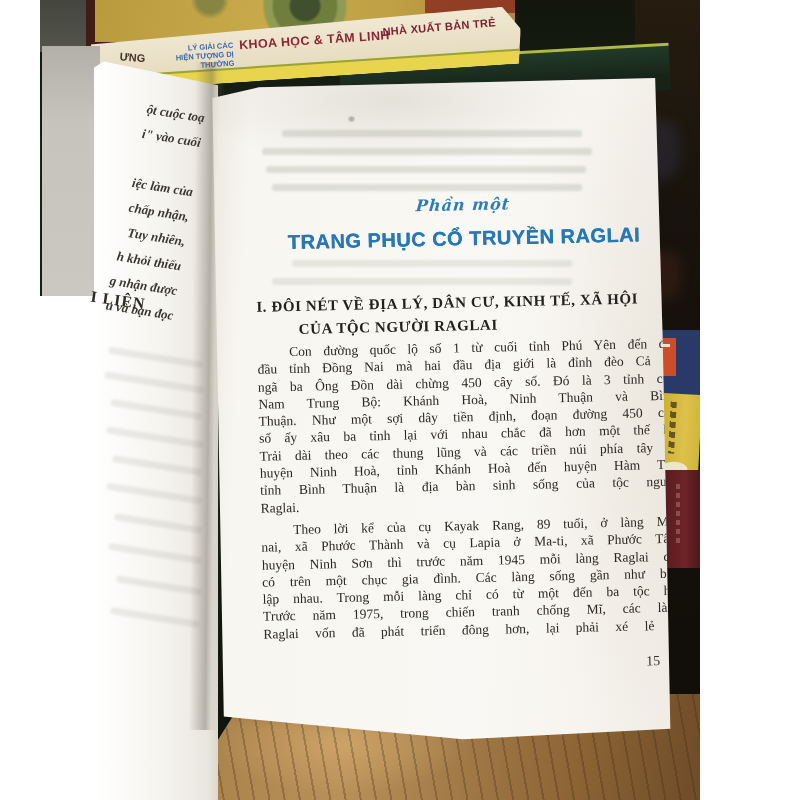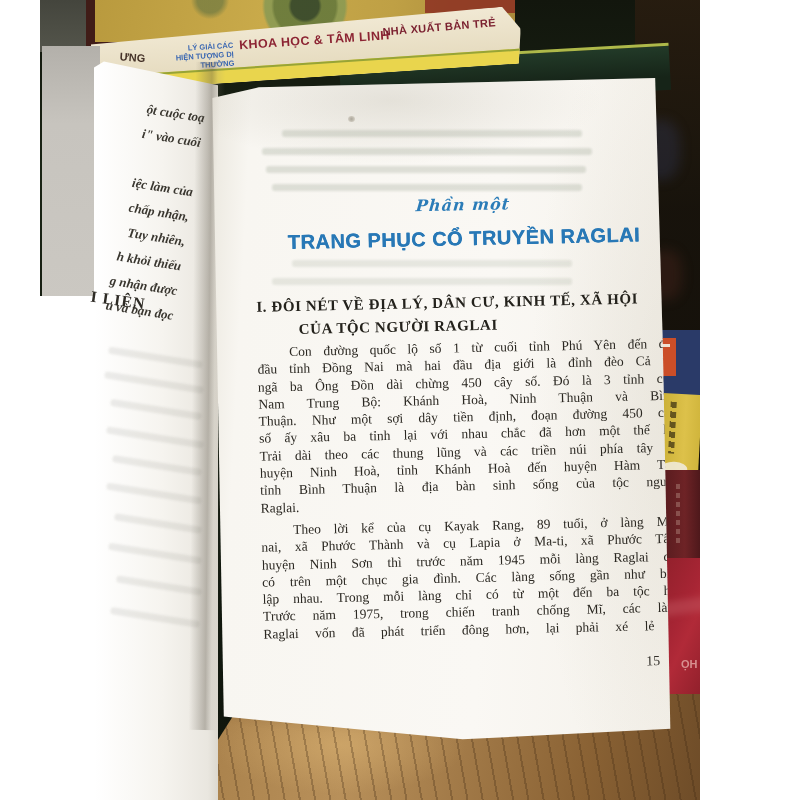--- a/index.html
+++ b/index.html
@@ -175,24 +175,20 @@
   <div class="orange-label">
       <i></i>
     </div>
   <div class="yellow-item">
       <i></i>
       <b></b>
     </div>
   <div class="darkred-book">
       <i></i>
     </div>
-  <div class="red-book">
-    <div class="gleam"></div>
-    <div class="red-frag">ỌH</div>
-  </div>
 
   <div class="wall"></div>
   <div class="wall-bottom-cover"></div>
 
   <div class="floor"></div>
   <div class="floor-shadow"></div>
 
   <div class="left-pages">
     <div class="ghost" style="left:14px;top:300px;width:95px;transform:rotate(9deg);"></div>
     <div class="ghost" style="left:10px;top:325px;width:100px;transform:rotate(9deg);"></div>

